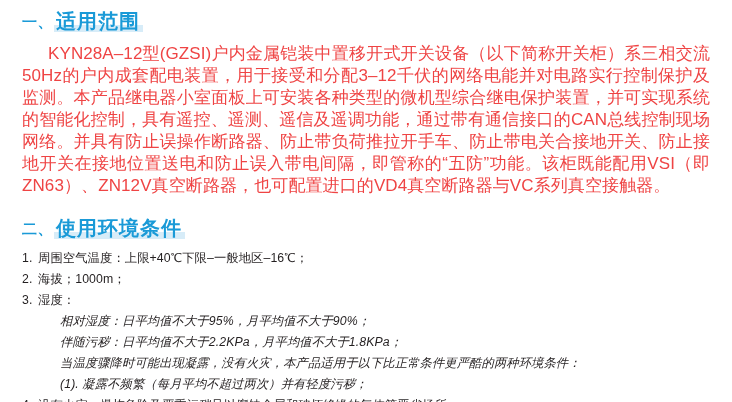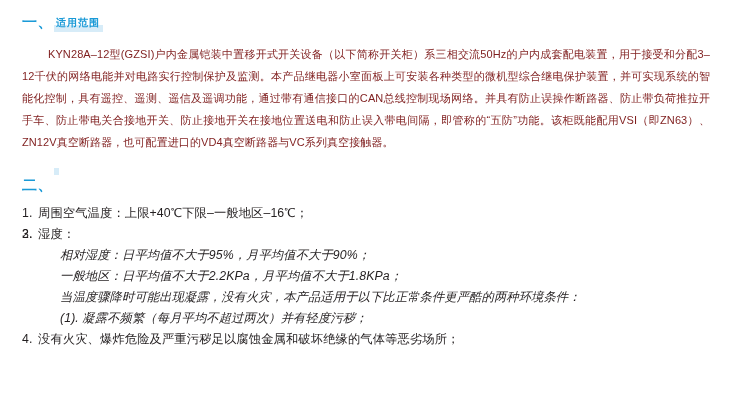--- a/index.html
+++ b/index.html
@@ -36,21 +36,21 @@
     letter-spacing: 0.5px;
     white-space: nowrap;
   }
   .sec-head .title-wrap {
     position: relative;
     display: inline-block;
     margin-left: 3px;
   }
   .sec-head .title {
     color: #1a9ad7;
-    font-size: 10px;
+    font-size: 20px;
     font-weight: bold;
     line-height: 19px;
     letter-spacing: 1px;
     white-space: nowrap;
     position: relative;
     z-index: 2;
   }
   .sec-head .hl {
     position: absolute;
     left: -2px;
@@ -59,26 +59,26 @@
     height: 7px;
     background: #d7ecf8;
     z-index: 1;
   }
   .sec1 { margin-top: 2px; }
   .sec2 { margin-top: 22px; }
 
   
   .para {
     margin: 11px 0 8px 0;
-    font-size: 11px;
+    font-size: 17px;
     line-height: 22px;
     text-align: justify;
     text-justify: inter-ideograph;
     letter-spacing: 0.1px;
-    color: #7f1d1d;
+    color: #ef4444;
   }
   .para .indent { display: inline-block; width: 26px; }
 
   
   ol.speclist {
     list-style: none;
     margin: 9px 0 0 0;
     padding: 0;
   }
   ol.speclist > li {
@@ -117,36 +117,38 @@
       <span class="title">适用范围</span>
     </span>
   </div>
 
   <p class="para"><span class="indent"></span><span>KYN28A–12型(GZSI)户内金属铠装中置移开式开关设备（以下简称开关柜）系三相交流50Hz的户内成套配电装置，用于接受和分配3–12千伏的网络电能并对电路实行控制保护及监测。本产品继电器小室面板上可安装各种类型的微机型综合继电保护装置，并可实现系统的智能化控制，具有遥控、遥测、遥信及遥调功能，通过带有通信接口的CAN总线控制现场网络。并具有防止误操作断路器、防止带负荷推拉开手车、防止带电关合接地开关、防止接地开关在接地位置送电和防止误入带电间隔，即管称的“五防”功能。该柜既能配用VSI（即ZN63）、ZN12V真空断路器，也可配置进口的VD4真空断路器与VC系列真空接触器。</span></p>
 
   <div class="sec-head sec2">
     <span class="num">二、</span>
     <span class="title-wrap">
       <span class="hl"></span>
+      <span class="title">使用环境条件</span>
     </span>
   </div>
 
   <ol class="speclist">
     <li>
       <span class="mk">1.</span>
       <span>周围空气温度：上限+40℃下限–一般地区–16℃；</span>
     </li>
     <li>
       <span class="mk">2.</span>
+      <span>海拔；1000m；</span>
     </li>
     <li>
       <span class="mk">3.</span>
       <span>湿度：</span>
       <div class="sub ind1">相对湿度：日平均值不大于95%，月平均值不大于90%；</div>
-      <div class="sub ind1">一般地区：日平均值不大于2.2KPa，月平均值不大于1.8KPa；</div>
+      <div class="sub ind1">伴随污秽：日平均值不大于2.2KPa，月平均值不大于1.8KPa；</div>
       <div class="sub ind2">当温度骤降时可能出现凝露，没有火灾，本产品适用于以下比正常条件更严酷的两种环境条件：</div>
       <div class="sub ind3">(1). 凝露不频繁（每月平均不超过两次）并有轻度污秽；</div>
     </li>
     <li>
       <span class="mk">4.</span>
       <span>没有火灾、爆炸危险及严重污秽足以腐蚀金属和破坏绝缘的气体等恶劣场所；</span>
     </li>
 
   </ol>
 

